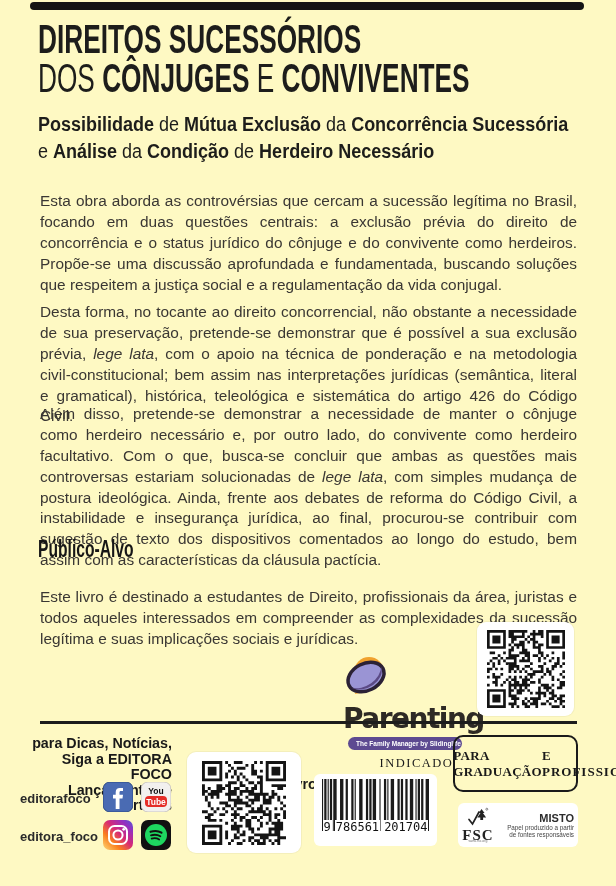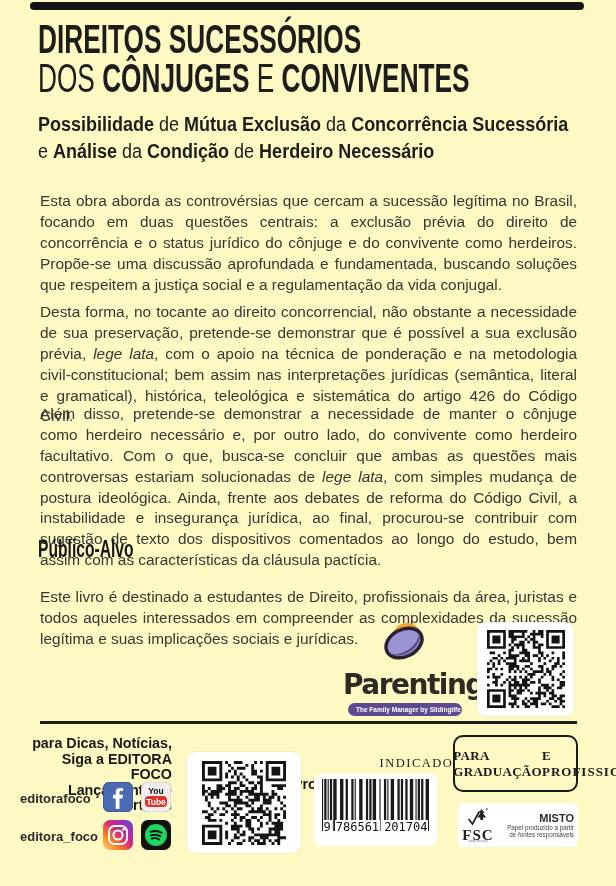--- a/index.html
+++ b/index.html
@@ -18,21 +18,21 @@
 
   .para{position:absolute;left:40px;width:537px;font-size:15.4px;line-height:20.8px;
         color:#3a3733;text-align:justify;}
   .para i{font-style:italic;}
   .p1{top:176px;} .p2{top:287px;} .p3{top:389px;}
 
   .publico-h{position:absolute;left:38px;top:536px;font-size:23px;font-weight:700;
              transform:scaleX(.68);transform-origin:left top;white-space:nowrap;color:#161616;}
   .publico-p{top:572px;}
 
-  .parenting{position:absolute;left:343px;top:618px;width:124px;text-align:center;}
+  .parenting{position:absolute;left:343px;top:652px;width:124px;text-align:left;}
   .p-word{font-family:"DejaVu Sans",sans-serif;font-weight:700;font-size:28px;line-height:28px;
           color:#2e2a25;letter-spacing:-1.5px;margin-top:1px;}
   .p-pill{margin:4px auto 0;background:#5d4a91;border-radius:8px;padding:3px 8px;width:98px;
           color:#fff;font-size:6.5px;line-height:7px;font-weight:700;white-space:nowrap;}
 
   .qr-box{position:absolute;background:#fff;border-radius:9px;display:flex;align-items:center;justify-content:center;
           box-shadow:0 0 0 1px rgba(0,0,0,.04);}
   .qr1{left:477px;top:622px;width:97px;height:94px;}
   .qr2{left:187px;top:752px;width:114px;height:101px;}
 

